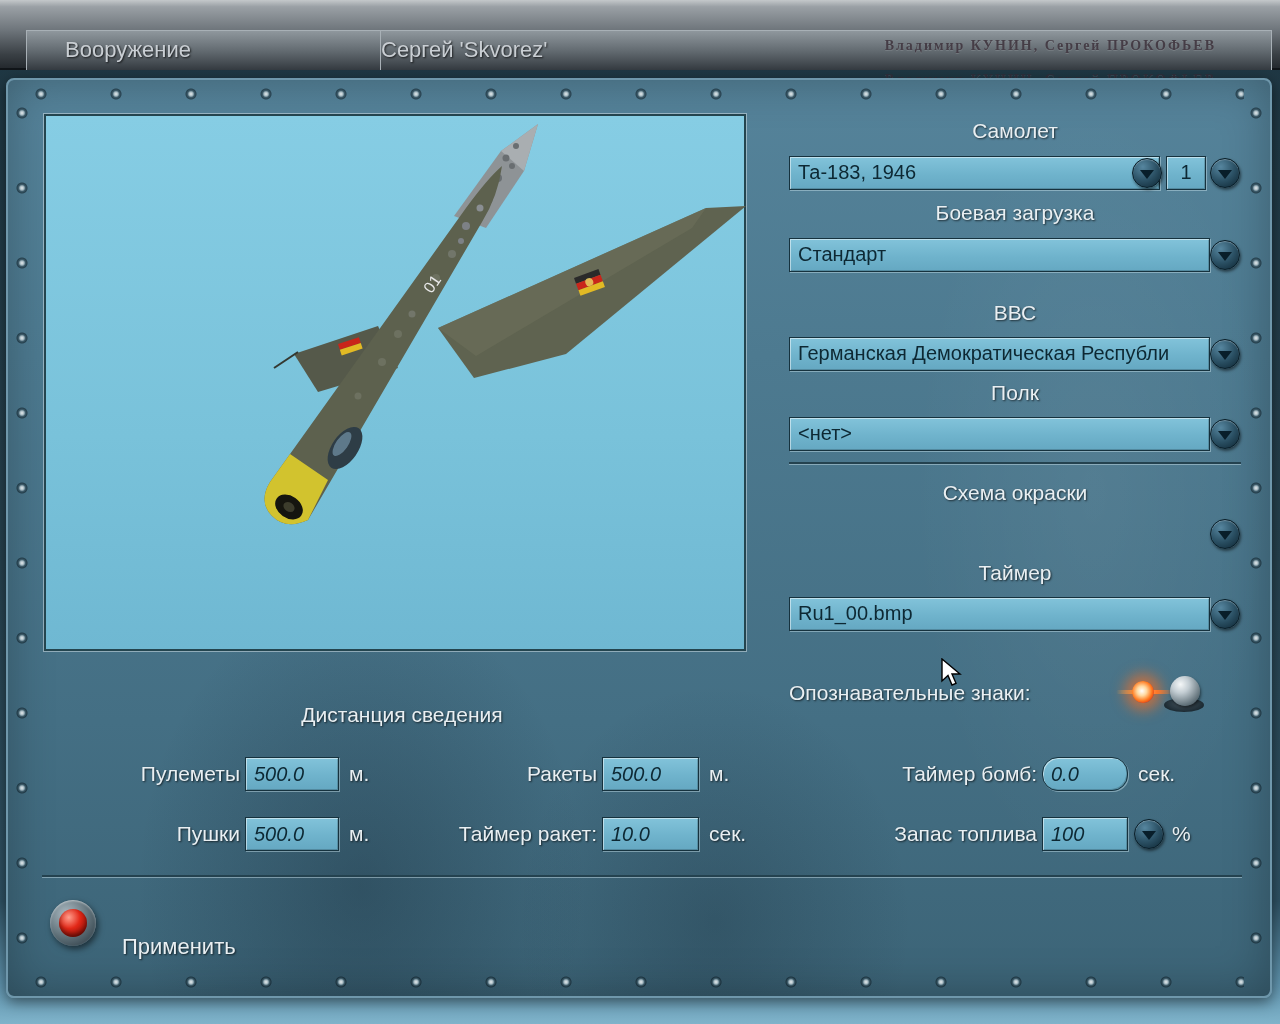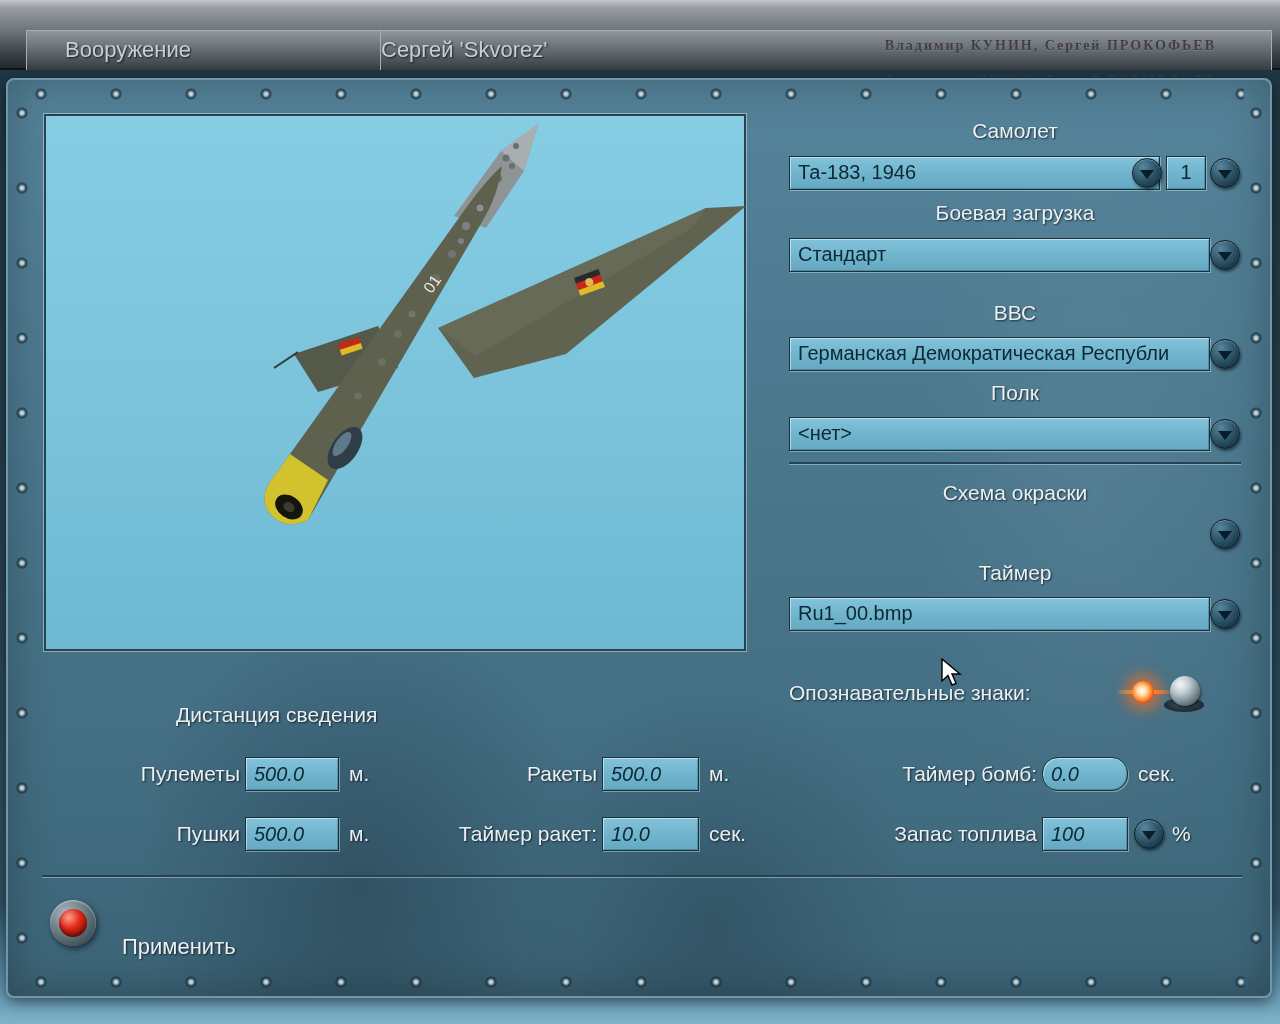--- a/index.html
+++ b/index.html
@@ -60,21 +60,21 @@
     background:linear-gradient(180deg,#86cde4 0%,#79c2da 60%,#6fb8d2 100%);
     border:2px solid #24454f; box-shadow:0 0 0 1px rgba(235,245,248,.45);
   }
 
   
   .rlabel, .blabel, .unit, .mlabel, .ctitle {
     position:absolute; color:#e9eff2; font-size:21px; line-height:26px;
     text-shadow:1px 1px 2px rgba(0,0,0,.65); white-space:nowrap;
   }
   .rlabel { left:781px; width:452px; text-align:center; }
-  .ctitle { left:168px; width:452px; }
+  .ctitle { left:168px; width:452px; text-align:center; }
   .lab-r  { text-align:right; }
   .field, .nfield {
     position:absolute; height:34px;
     background:linear-gradient(180deg,#82c3da 0%,#6fb3cc 55%,#65a8c2 100%);
     border:1px solid #16323e;
     box-shadow: inset 1px 1px 0 rgba(255,255,255,.5), inset -1px -1px 0 rgba(0,0,0,.18), 1px 1px 0 rgba(205,230,240,.45);
     color:#0d2833; font-size:20px; line-height:31px;
     padding:0 8px; white-space:nowrap; overflow:hidden;
   }
   .nfield { font-family:"Liberation Sans", sans-serif; outline:none;font-style:italic; }

